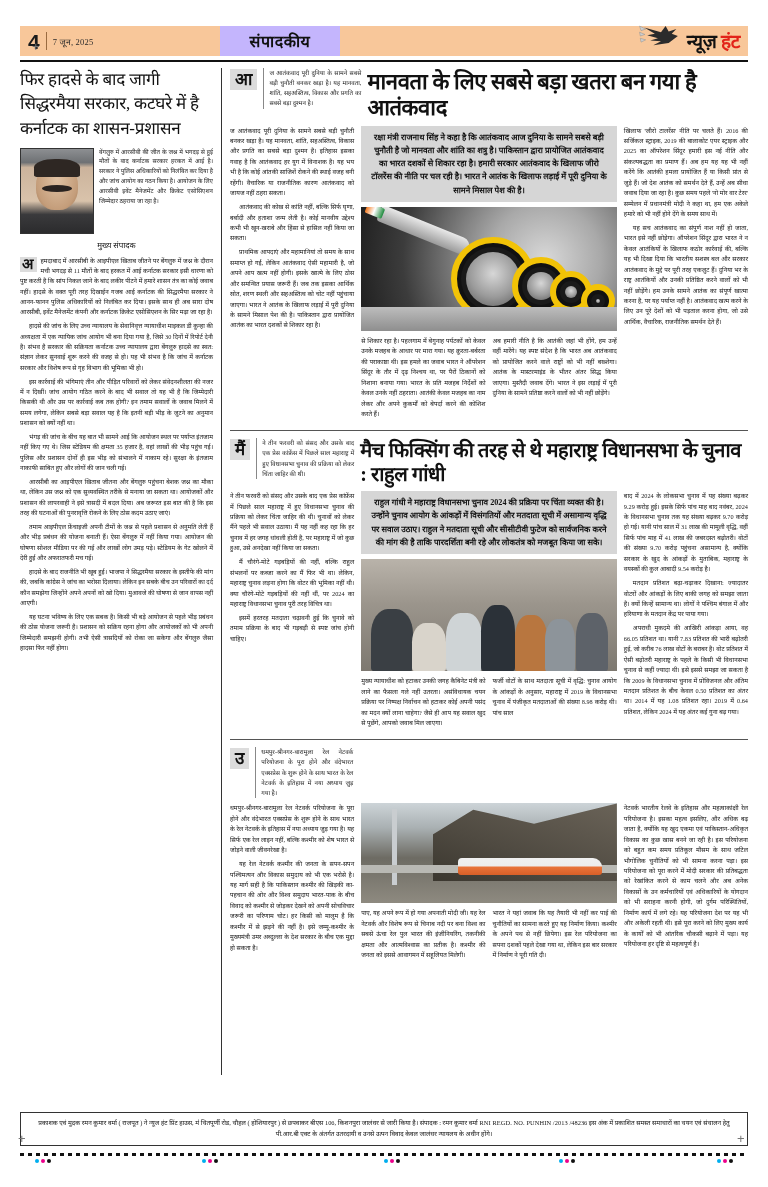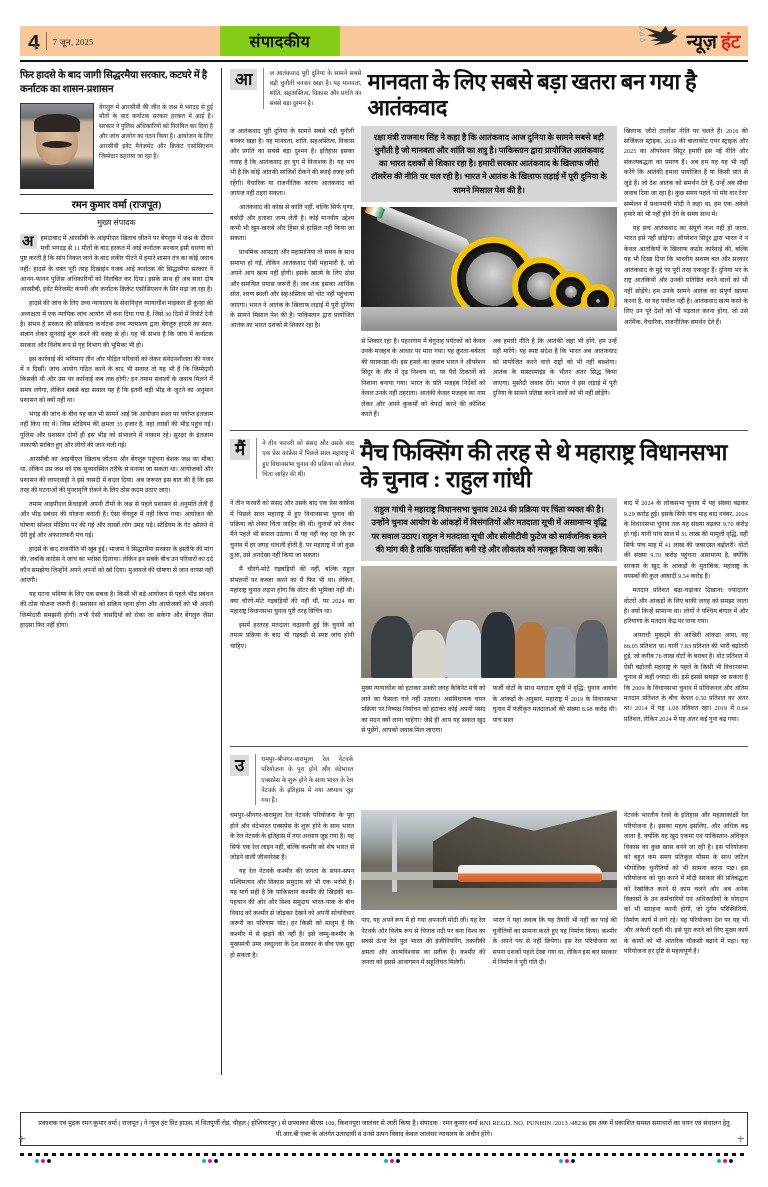--- a/index.html
+++ b/index.html
@@ -29,21 +29,21 @@
     display:flex; align-items:stretch; height:30px; margin-bottom:4px;
   }
   .mh-left { display:flex; align-items:center; background:#f8c79a; flex:0 0 200px; height:30px; }
   .pagenum {
     font-family:"Liberation Sans", sans-serif; font-weight:bold; font-size:21px;
     color:#1b1b1b; padding:0 6px 0 8px; line-height:1;
   }
   .vdiv { width:1px; background:#9a6b40; height:18px; margin-right:6px; }
   .mh-date { font-size:8.5px; color:#2a2a2a; letter-spacing:0.2px; }
   .mh-mid {
-    flex:0 0 120px; background:#84cc16; display:flex; align-items:center; justify-content:center;
+    flex:0 0 120px; background:#c4b5fd; display:flex; align-items:center; justify-content:center;
   }
   .mh-section {
     font-size:16px; font-weight:bold; color:#111; letter-spacing:0.5px;
   }
   .mh-band { flex:1 1 auto; background:#f8c79a; }
   .mh-right {
     flex:0 0 168px; background:#f8c79a; position:relative; display:flex;
     align-items:center; justify-content:flex-end; padding-right:8px;
   }
   .logo-wrap { display:flex; align-items:center; gap:3px; }
@@ -53,21 +53,21 @@
 
   .rule-top { height:1.6px; background:#111; margin:2px 0 6px 0; }
 
   
   .content { display:flex; gap:8px; height:1007px; }
   .col-left { flex:0 0 202px; border-right:1px solid #333; padding-right:8px; }
   .col-right { flex:1 1 auto; display:flex; flex-direction:column; }
 
   
   .lead-head {
-    font-size:10px; font-weight:bold; line-height:1.45; color:#111;
+    font-size:17px; font-weight:normal; line-height:1.45; color:#111;
     margin-bottom:6px; letter-spacing:-0.2px;
   }
   .author-box { display:flex; gap:5px; margin-bottom:5px; }
   .author-photo {
     flex:0 0 74px; height:86px; border:1px solid #333; background:
       linear-gradient(180deg,#8d8f92 0%,#6e7174 16%,#cbb39c 22%,#d9c3ab 62%,#3a3a3c 78%,#2b2b2d 100%);
     position:relative; overflow:hidden;
   }
   .author-photo .face {
     position:absolute; left:50%; top:16%; transform:translateX(-50%);
@@ -108,21 +108,21 @@
     padding:2px 5px; line-height:1; color:#111; margin-top:1px;
   }
   .kicker-lines {
     flex:0 0 98px; font-size:6.2px; line-height:1.66; text-align:justify;
     border-left:1px solid #888; padding-left:5px; color:#1a1a1a;
   }
   .art-title {
     flex:1 1 auto; font-size:22px; font-weight:bold; line-height:1.18;
     text-align:left; color:#111; letter-spacing:-0.4px; padding-top:1px;
   }
-  .art-title.smaller { font-size:23px; }
+  .art-title.smaller { font-size:20px; }
   .art-title.sm3 { font-size:21px; }
 
   .art-body { display:flex; gap:7px; }
   .acol { flex:1 1 0; font-size:6.25px; line-height:1.67; text-align:justify; color:#181818; }
   .acol p { margin:0 0 3.5px 0; text-indent:9px; }
   .acol p.first { text-indent:0; }
 
   .standfirst {
     background:#d6d6d6; padding:5px 9px; font-size:8.2px; line-height:1.62;
     text-align:center; color:#111; margin-bottom:5px; font-weight:bold;
@@ -223,21 +223,20 @@
       <div class="lead-head">फिर हादसे के बाद जागी सिद्धरमैया सरकार, कटघरे में है कर्नाटक का शासन-प्रशासन</div>
 
       <div class="author-box">
         <div class="author-photo">
           <div class="face"></div>
           <div class="hair"></div>
           <div class="mous"></div>
         </div>
         <div class="author-blurb">बेंगलुरु में आरसीबी की जीत के जश्न में भगदड़ से हुई मौतों के बाद कर्नाटक सरकार हरकत में आई है। सरकार ने पुलिस अधिकारियों को निलंबित कर दिया है और जांच आयोग का गठन किया है। आयोजन के लिए आरसीबी इवेंट मैनेजमेंट और क्रिकेट एसोसिएशन जिम्मेदार ठहराया जा रहा है।</div>
       </div>
-      <div class="author-name">रमन कुमार वर्मा (राजपूत)</div>
       <div class="author-role">मुख्य संपादक</div>
 
       <div class="body-text">
         <p class="first"><span class="dropcap">अ</span><span>हमदाबाद में आरसीबी के आइपीएल खिताब जीतने पर बेंगलुरु में जश्न के दौरान मची भगदड़ से 11 मौतों के बाद हरकत में आई कर्नाटक सरकार इसी धारणा को पुष्ट करती है कि सांप निकल जाने के बाद लकीर पीटने में हमारे शासन तंत्र का कोई जवाब नहीं। हादसे के वक्त पूरी तरह दिखाईन गजब आई कर्नाटक की सिद्धरमैया सरकार ने आनन-फानन पुलिस अधिकारियों को निलंबित कर दिया। इसके साथ ही अब सारा दोष आरसीबी, इवेंट मैनेजमेंट कंपनी और कर्नाटक क्रिकेट एसोसिएशन के सिर मढ़ा जा रहा है।</span></p>
         <p>हादसे की जांच के लिए उच्च न्यायालय के सेवानिवृत्त न्यायाधीश माइकल डी कुन्हा की अध्यक्षता में एक न्यायिक जांच आयोग भी बना दिया गया है, जिसे 30 दिनों में रिपोर्ट देनी है। संभव है सरकार की सक्रियता कर्नाटक उच्च न्यायालय द्वारा बेंगलुरु हादसे का स्वत: संज्ञान लेकर सुनवाई शुरू करने की वजह से हो। यह भी संभव है कि जांच में कर्नाटक सरकार और विशेष रूप से गृह विभाग की भूमिका भी हो।</p>
         <p>इस कार्रवाई की भंगिमाएं तीन और पीड़ित परिवारों को लेकर संवेदनशीलता की नजर में न दिखीं। जांच आयोग गठित करने के बाद भी सवाल तो यह भी है कि जिम्मेदारी किसकी थी और उस पर कार्रवाई कब तक होगी? इन तमाम सवालों के जवाब मिलने में समय लगेगा, लेकिन सबसे बड़ा सवाल यह है कि इतनी बड़ी भीड़ के जुटने का अनुमान प्रशासन को क्यों नहीं था।</p>
         <p>भंगड़ की जांच के बीच यह बात भी सामने आई कि आयोजन स्थल पर पर्याप्त इंतजाम नहीं किए गए थे। जिस स्टेडियम की क्षमता 35 हजार है, वहां लाखों की भीड़ पहुंच गई। पुलिस और प्रशासन दोनों ही इस भीड़ को संभालने में नाकाम रहे। सुरक्षा के इंतजाम नाकाफी साबित हुए और लोगों की जान चली गई।</p>
         <p>आरसीबी का आइपीएल खिताब जीतना और बेंगलुरु पहुंचना बेशक जश्न का मौका था, लेकिन उस जश्न को एक सुव्यवस्थित तरीके से मनाया जा सकता था। आयोजकों और प्रशासन की लापरवाही ने इसे त्रासदी में बदल दिया। अब जरूरत इस बात की है कि इस तरह की घटनाओं की पुनरावृत्ति रोकने के लिए ठोस कदम उठाए जाएं।</p>
         <p>तमाम आइपीएल फ्रेंचाइजी अपनी टीमों के जश्न से पहले प्रशासन से अनुमति लेती हैं और भीड़ प्रबंधन की योजना बनाती हैं। ऐसा बेंगलुरु में नहीं किया गया। आयोजन की घोषणा सोशल मीडिया पर की गई और लाखों लोग उमड़ पड़े। स्टेडियम के गेट खोलने में देरी हुई और अफरातफरी मच गई।</p>
         <p>हादसे के बाद राजनीति भी खूब हुई। भाजपा ने सिद्धरमैया सरकार के इस्तीफे की मांग की, जबकि कांग्रेस ने जांच का भरोसा दिलाया। लेकिन इन सबके बीच उन परिवारों का दर्द कौन समझेगा जिन्होंने अपने अपनों को खो दिया। मुआवजे की घोषणा से जान वापस नहीं आएगी।</p>

